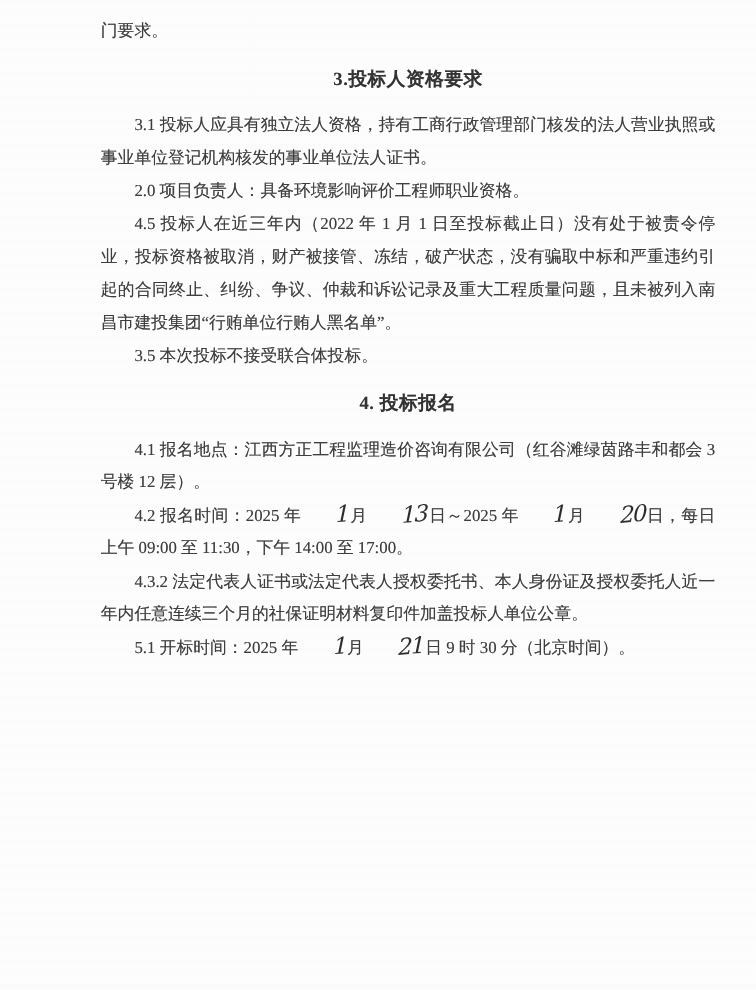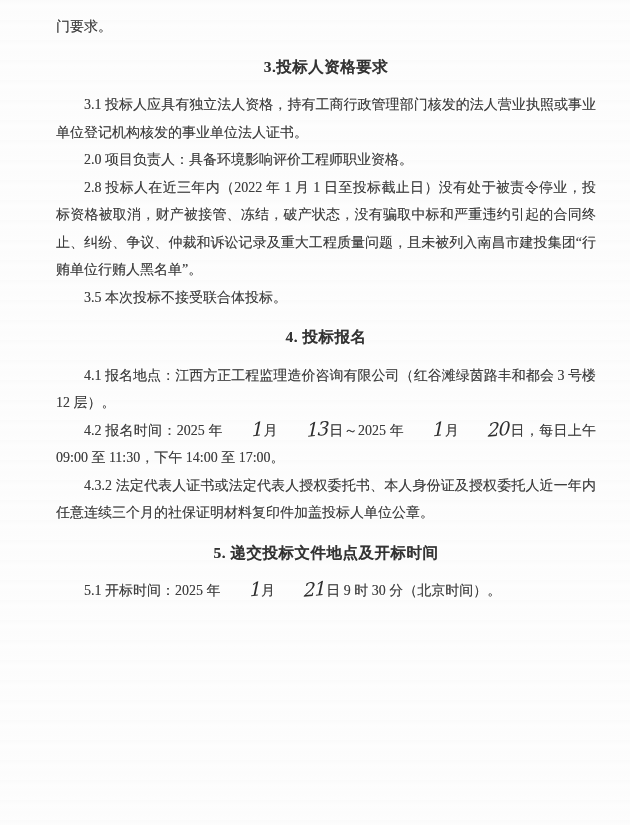--- a/index.html
+++ b/index.html
@@ -19,21 +19,21 @@
         rgba(255,255,255,0) 6px,
         rgba(251,251,251,0.5) 13px,
         rgba(255,255,255,0) 20px
       ),
       #fdfdfd;
     overflow: hidden;
     box-sizing: border-box;
   }
   .doc {
     box-sizing: border-box;
-    padding: 13px 34px 0 56px;
+    padding: 13px 34px 0 84px;
     font-family: "Liberation Serif", "DejaVu Serif", serif;
     font-size: 14px;
     line-height: 27.5px;
     color: #3e3e3e;
     text-shadow: 0 0 0.5px rgba(70,70,70,0.55);
   }
   .doc p {
     margin: 0;
     text-indent: 2em;
     text-align: justify;
@@ -68,22 +68,21 @@
 </style>
 </head>
 <body>
 
 <div class="page">
   <div class="doc">
       <p class="continuation"><span>门要求。</span></p>
       <h2 class="heading"><span>3.投标人资格要求</span></h2>
       <p class="body"><span>3.1 投标人应具有独立法人资格，持有工商行政管理部门核发的法人营业执照或事业单位登记机构核发的事业单位法人证书。</span></p>
       <p class="body"><span>2.0 项目负责人：具备环境影响评价工程师职业资格。</span></p>
-      <p class="body"><span>2.8 投标人在近三年内（2022 年 1 月 1 日至投标截止日）没有处于被责令停业，投标资格被取消，财产被接管、冻结，破产状态，没有骗取中标和严重违约引起的合同终止、纠纷、争议、仲裁和诉讼记录及重大工程质量问题，且未被列入南昌市建投集团“行贿单位行贿人黑名单”。</span></p>
+      <p class="body"><span>4.5 投标人在近三年内（2022 年 1 月 1 日至投标截止日）没有处于被责令停业，投标资格被取消，财产被接管、冻结，破产状态，没有骗取中标和严重违约引起的合同终止、纠纷、争议、仲裁和诉讼记录及重大工程质量问题，且未被列入南昌市建投集团“行贿单位行贿人黑名单”。</span></p>
       <p class="body"><span>3.5 本次投标不接受联合体投标。</span></p>
       <h2 class="heading"><span>4. 投标报名</span></h2>
       <p class="body"><span>4.1 报名地点：江西方正工程监理造价咨询有限公司（红谷滩绿茵路丰和都会 3 号楼 12 层）。</span></p>
       <p class="body"><span>4.2 报名时间：2025 年</span><span class="hand">1</span><span>月</span><span class="hand">13</span><span>日～2025 年</span><span class="hand">1</span><span>月</span><span class="hand">20</span><span>日，每日上午 09:00 至 11:30，下午 14:00 至 17:00。</span></p>
       <p class="body"><span>4.3.2 法定代表人证书或法定代表人授权委托书、本人身份证及授权委托人近一年内任意连续三个月的社保证明材料复印件加盖投标人单位公章。</span></p>
-      <h2 class="heading"><span>5. 递交投标文件地点及开标时间</span></h2>
       <p class="body"><span>5.1 开标时间：2025 年</span><span class="hand">1</span><span>月</span><span class="hand">21</span><span>日 9 时 30 分（北京时间）。</span></p>
     </div>
 </div>
 
 </body></html>

